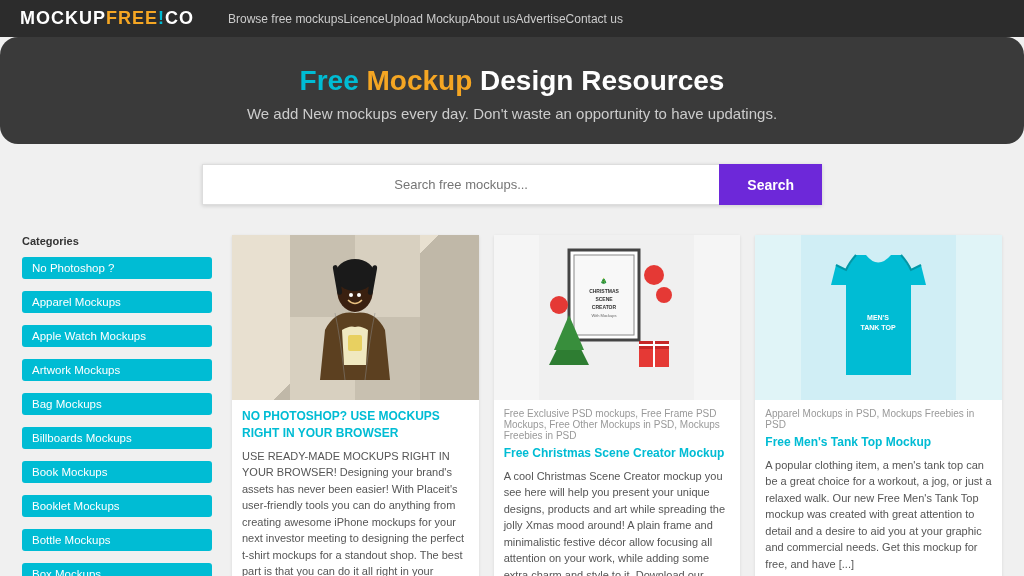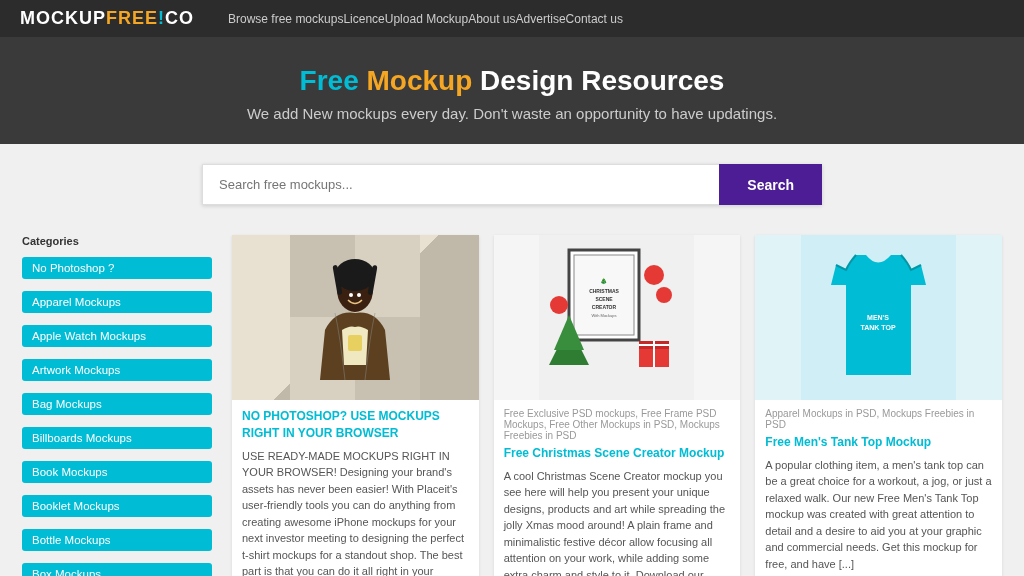--- a/index.html
+++ b/index.html
@@ -32,20 +32,21 @@
       color: #ccc;
       text-decoration: none;
       font-size: 12px;
     }
 
     
     .hero {
       background: #3a3a3a;
       text-align: center;
       padding: 28px 20px 22px;
+      border-radius: 18px;
     }
     .hero h1 {
       font-size: 28px;
       font-weight: bold;
       color: #fff;
       margin-bottom: 8px;
     }
     .hero h1 .free-text { color: #00bcd4; }
     .hero h1 .mockup-text { color: #f5a623; }
     .hero h1 .rest { color: #fff; }
@@ -67,23 +68,24 @@
       box-shadow: 0 1px 4px rgba(0,0,0,0.15);
     }
     .search-bar input {
       flex: 1;
       padding: 12px 16px;
       border: 1px solid #ddd;
       border-right: none;
       outline: none;
       font-size: 13px;
       background: #fff;
+      text-align: center;
     }
     .search-bar button {
-      background: #4c1d95;
+      background: #6d28d9;
       color: #fff;
       border: none;
       padding: 12px 28px;
       font-size: 14px;
       font-weight: bold;
       cursor: pointer;
     }
 
     
     .main-content {

